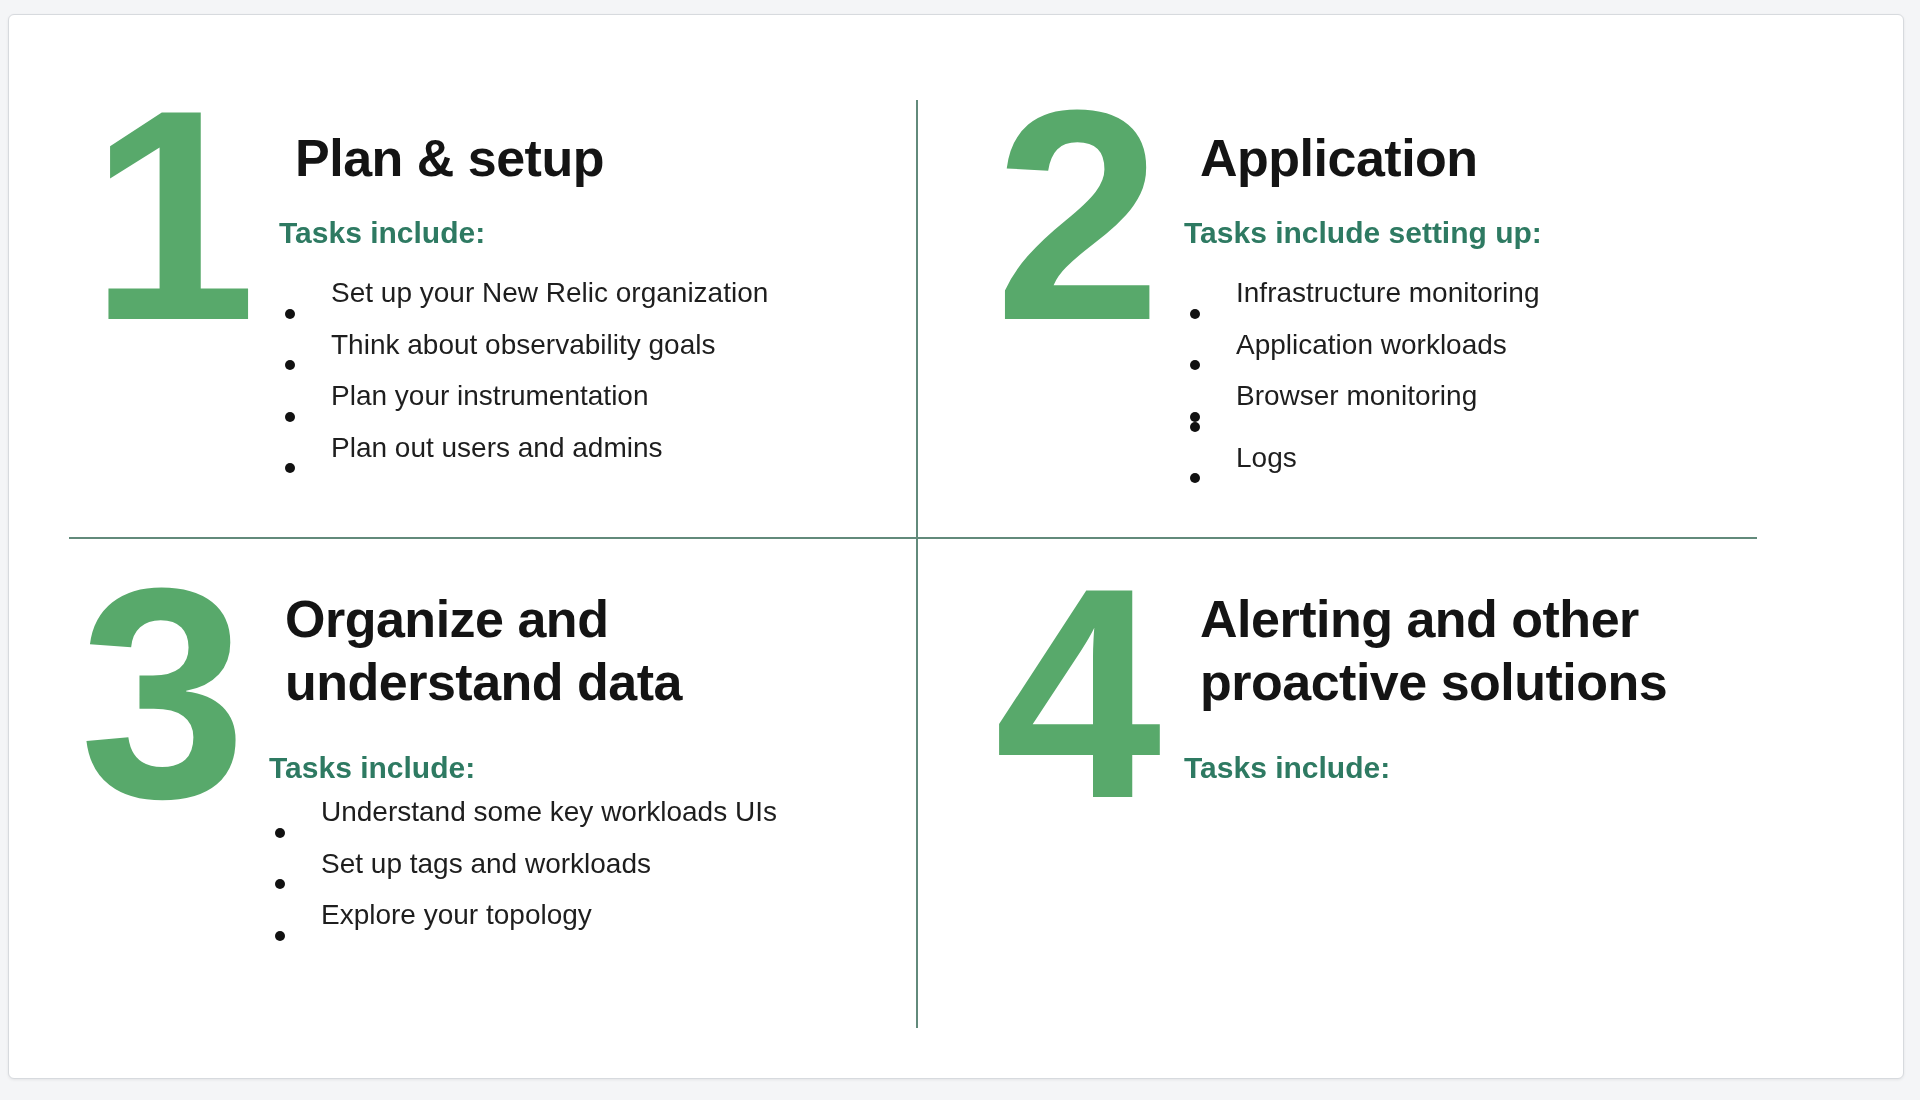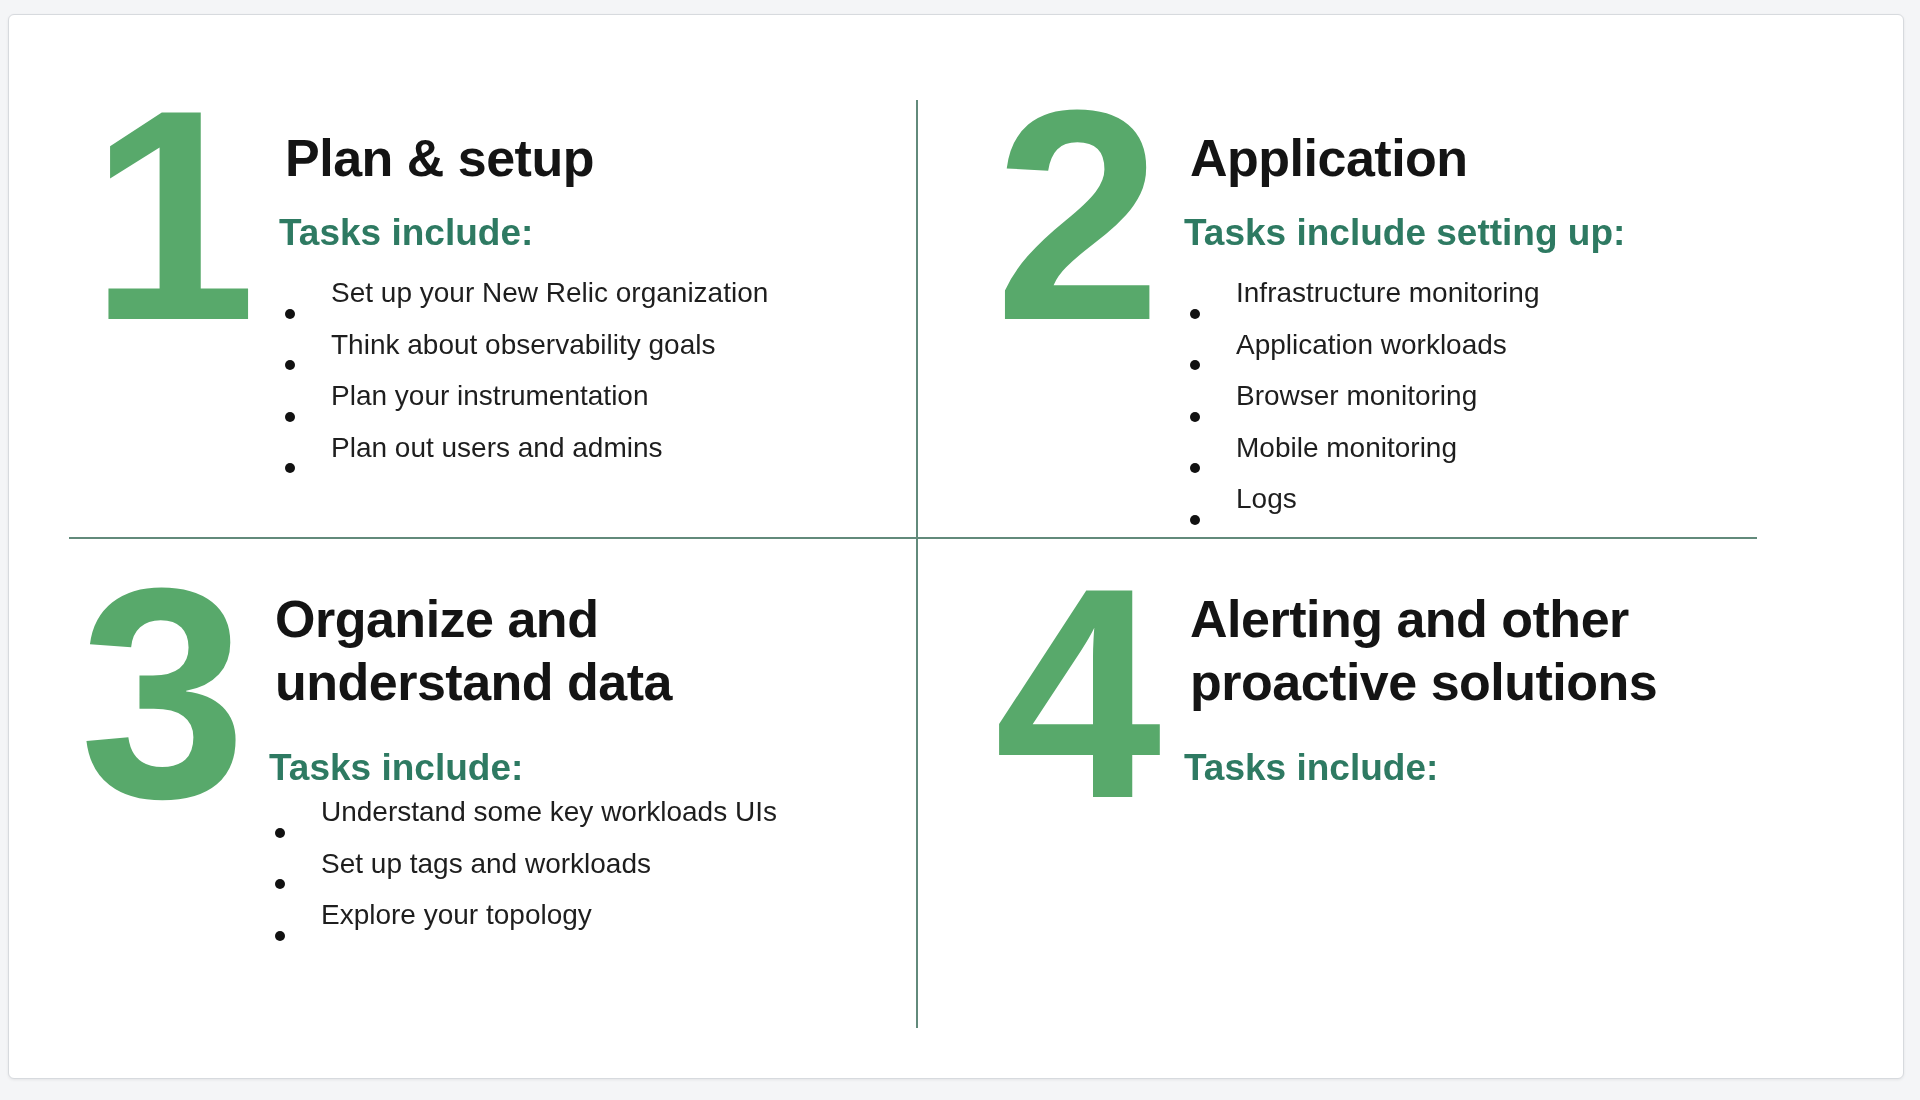--- a/index.html
+++ b/index.html
@@ -44,34 +44,34 @@
     font-size:300px;
     line-height:300px;
     font-weight:bold;
     color:#58a96b;
     text-align:center;
     letter-spacing:-8px;
   }
   .content { flex:1; min-width:0; }
 
   .title {
-    margin:6px;
+    margin:16px;
     font-size:52px;
     line-height:62px;
     font-weight:bold;
     color:#141414;
     letter-spacing:-0.5px;
   }
   .q1 .title, .q2 .title { margin-top:62px; }
   .q3 .title, .q4 .title { margin-top:45px; line-height:63px; }
   .q3 .title { max-width:450px; }
   .q4 .title { max-width:540px; }
 
   .tasks {
-    font-size:37px;
+    font-size:30px;
     line-height:36px;
     font-weight:bold;
     color:#2e7a62;
   }
   .q1 .tasks, .q2 .tasks { margin-top:26px; }
   .q3 .tasks, .q4 .tasks { margin-top:36px; }
 
   ul.items {
     list-style:none;
     margin:16px 0 0 0;
@@ -140,21 +140,20 @@
           <li>
             <span class="dot"></span>
             <span class="txt">Application workloads</span>
           </li>
           <li>
             <span class="dot"></span>
             <span class="txt">Browser monitoring</span>
           </li>
           <li>
             <span class="dot"></span>
-            <span class="txt">Mobile monitoring</span>
           </li>
           <li>
             <span class="dot"></span>
             <span class="txt">Logs</span>
           </li>
         </ul>
     </div>
   </section>
 
   <section class="quad q3">

